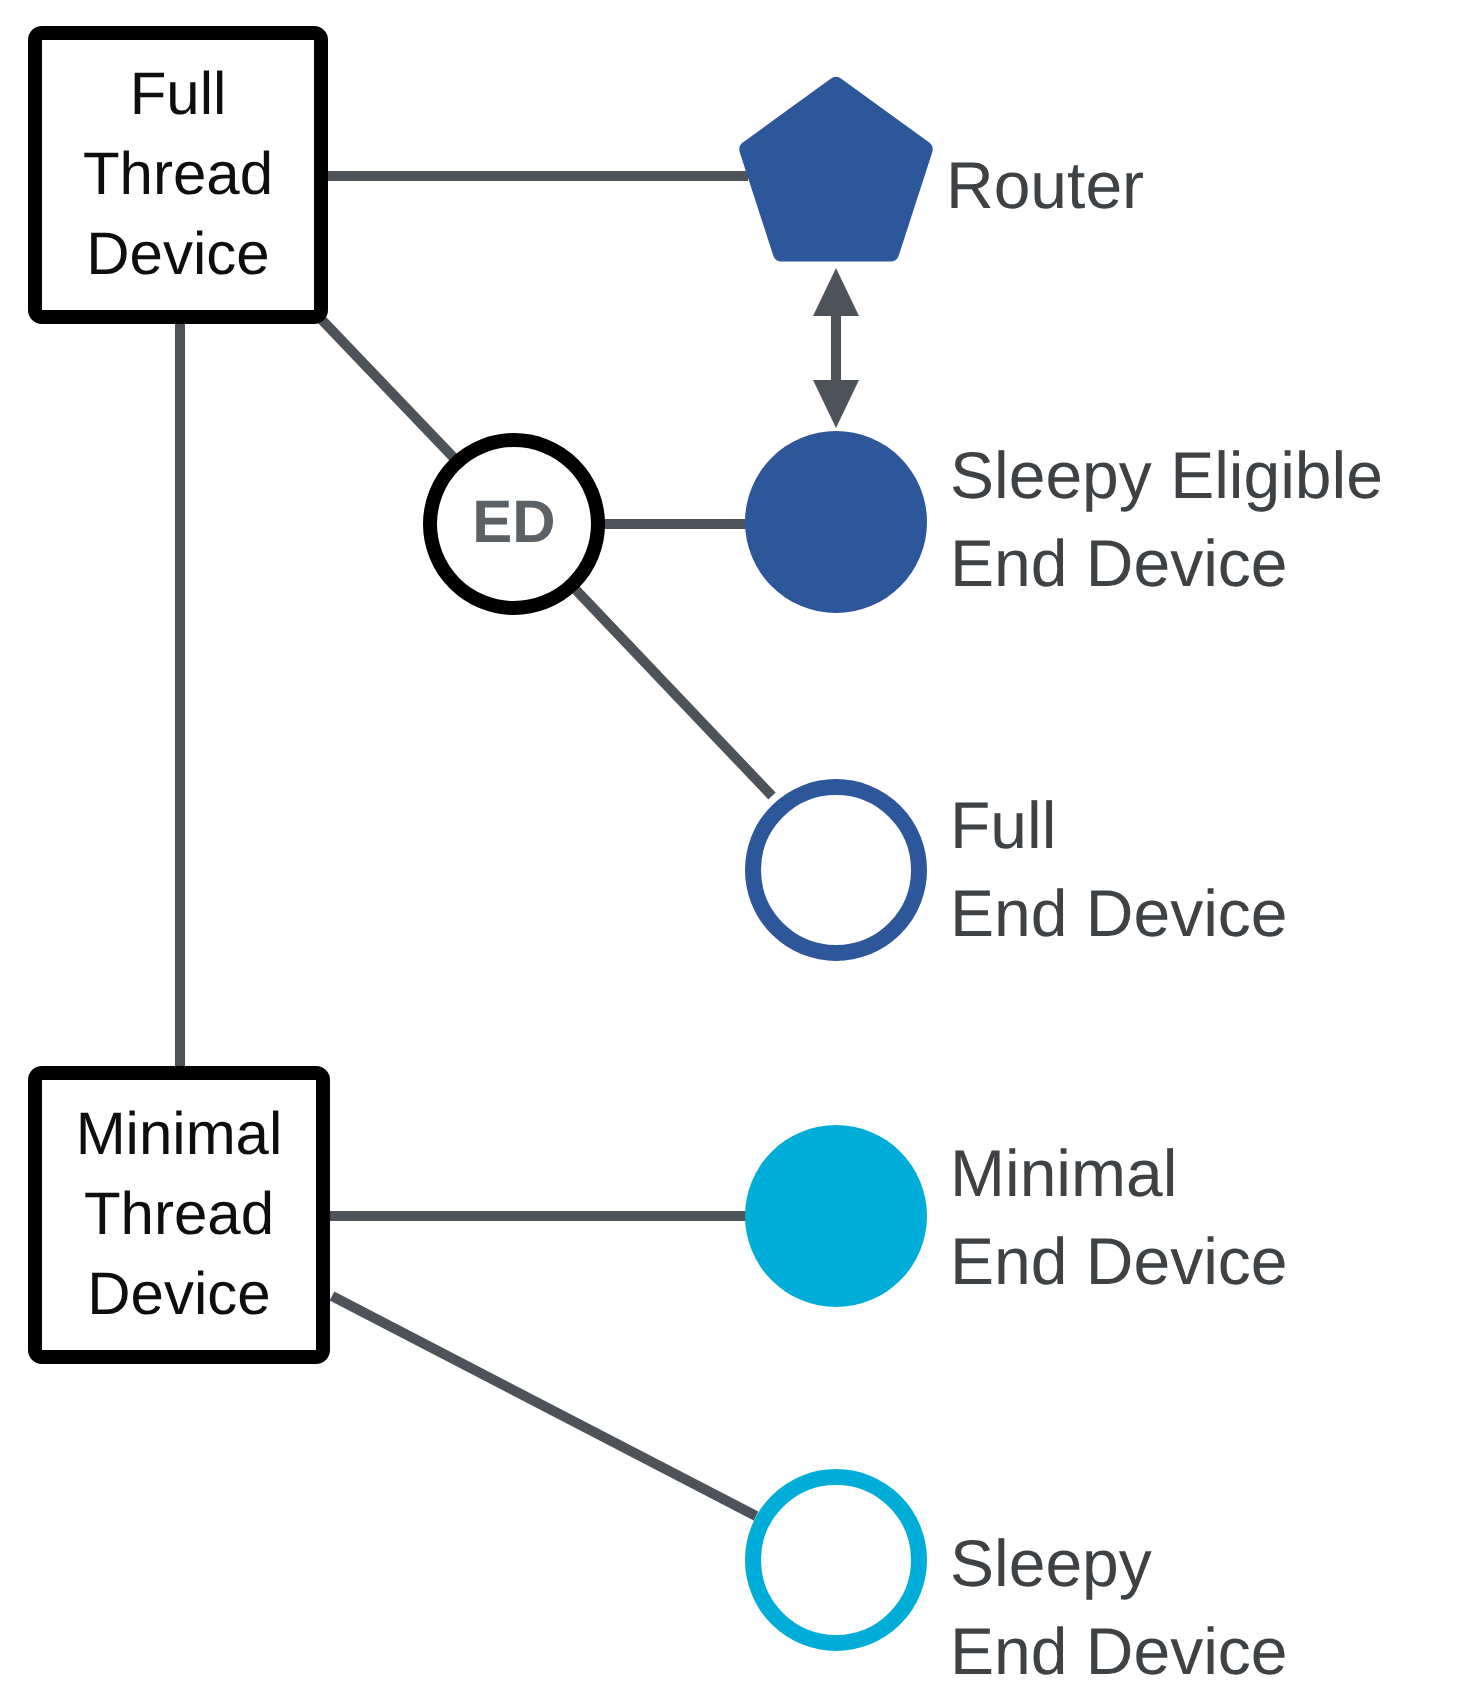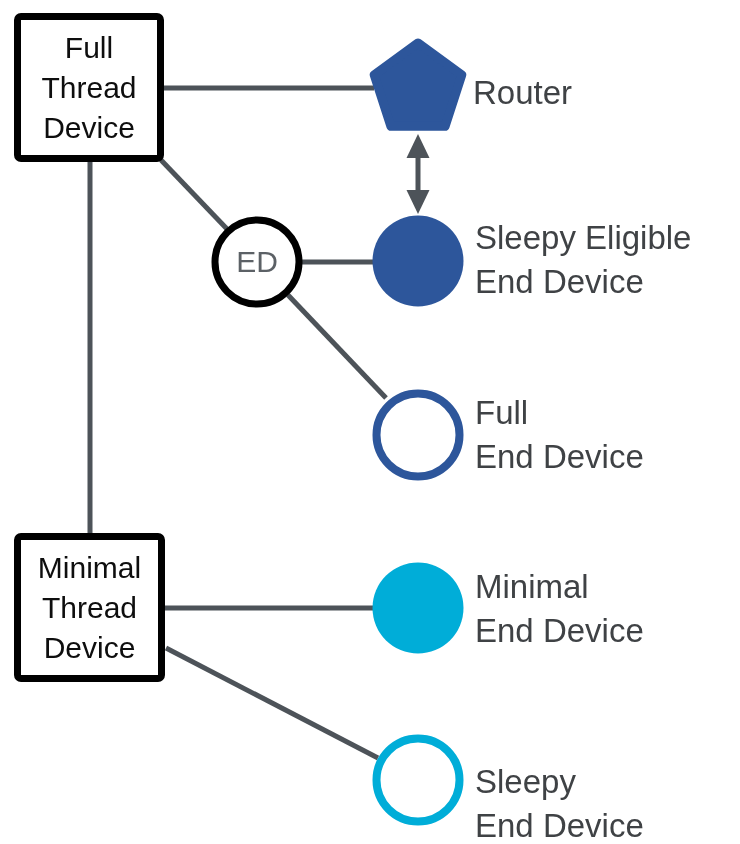--- a/index.html
+++ b/index.html
@@ -44,20 +44,21 @@
   .lbl-reed{left:475px;top:216px;}
   .lbl-fed{left:475px;top:391px;}
   .lbl-med{left:475px;top:565px;}
   .lbl-sed{left:475px;top:760px;}
   .ed-text{
     position:absolute;
     left:212px;top:217px;width:90px;height:90px;
     display:flex;align-items:center;justify-content:center;
     color:var(--ed-gray);
     font-size:30px;
+    font-weight:bold;
   }
   svg .connector{stroke:var(--connector);stroke-width:5;fill:none;}
   svg .arrow-shaft{stroke:var(--connector);stroke-width:5;fill:none;}
   svg .arrow-head{fill:var(--connector);stroke:none;}
   svg .circle-outline-blue{fill:#ffffff;stroke:var(--thread-blue);stroke-width:8;}
   svg .circle-outline-cyan{fill:#ffffff;stroke:var(--thread-cyan);stroke-width:8;}
   svg .circle-ed{fill:#ffffff;stroke:#000000;stroke-width:7;}
 </style>
 </head>
 <body>

